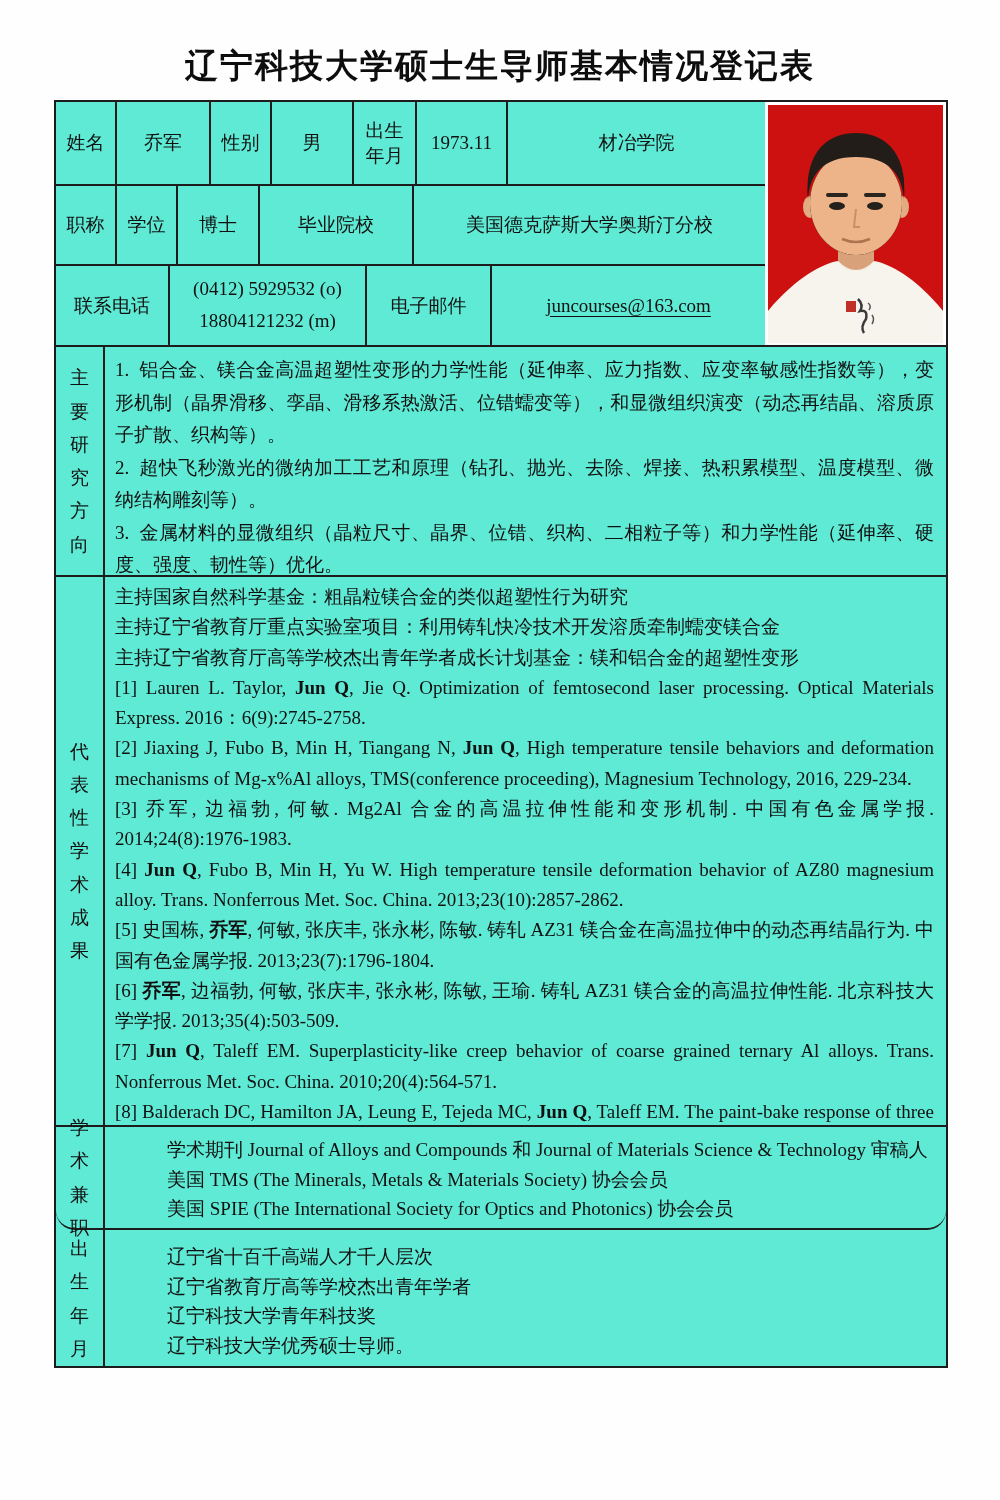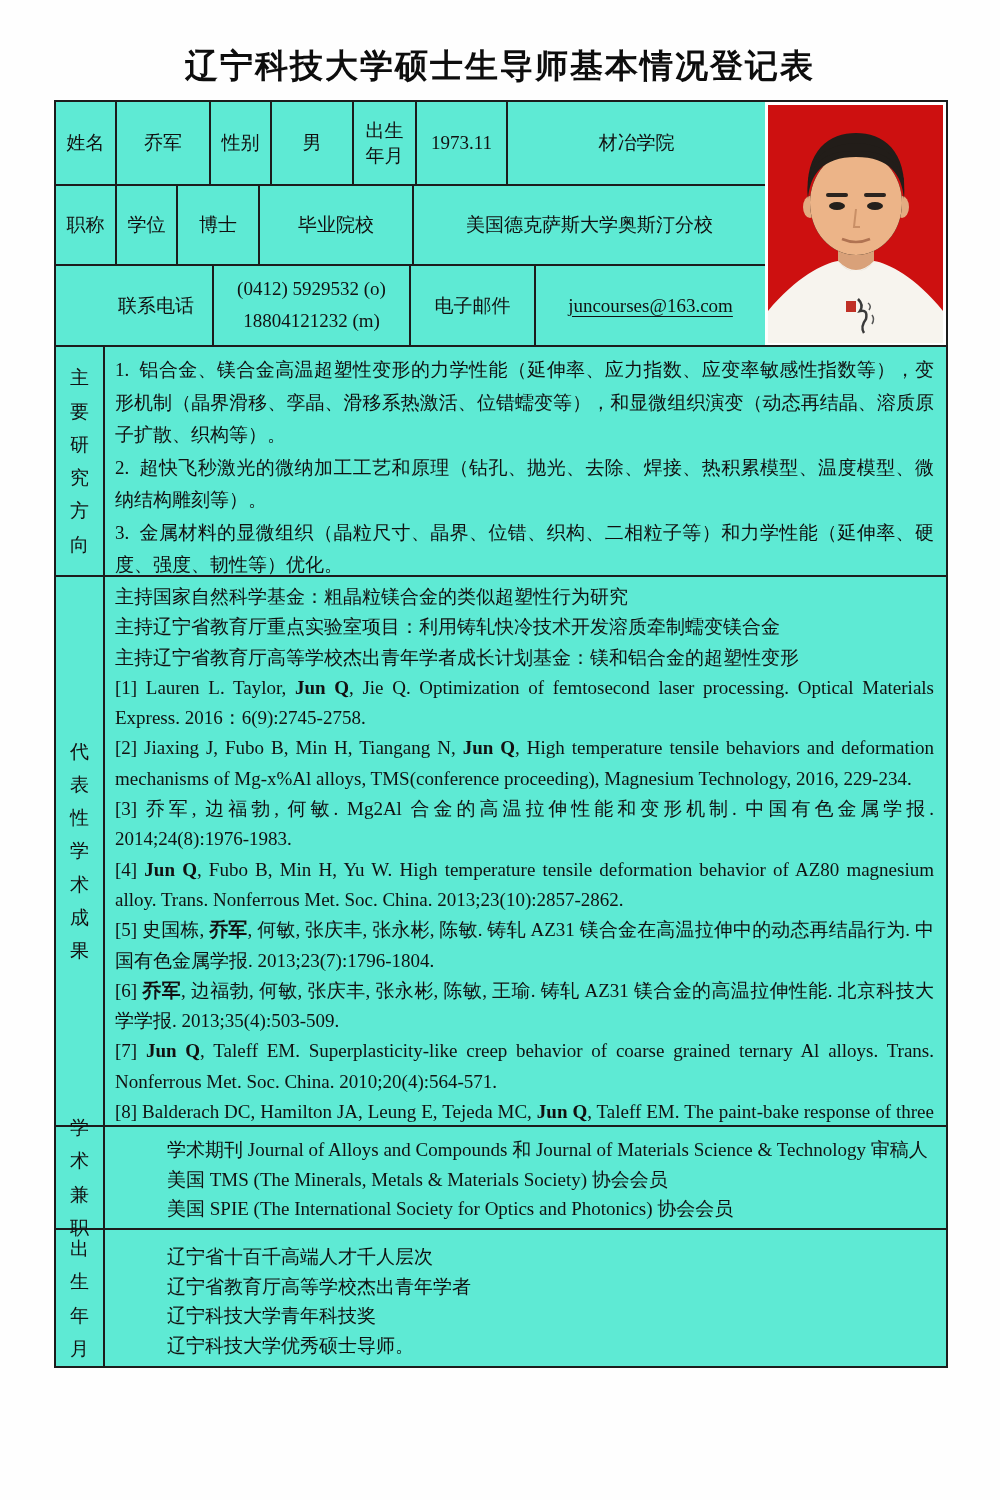--- a/index.html
+++ b/index.html
@@ -23,21 +23,21 @@
     border: 2px solid #1c1c1c; background: #5eead4;
   }
 
   
   .top-block { display: flex; height: 245px; border-bottom: 2px solid #1c1c1c; }
   .rows-left { width: 713px; display: flex; flex-direction: column; }
   .row { display: flex; border-bottom: 2px solid #1c1c1c; }
   .row:last-child { border-bottom: none; }
   .r1 { height: 85px; }
   .r2 { height: 80px; }
-  .r3 { height: 80px; padding-left: 44px; }
+  .r3 { height: 80px; }
   .cell {
     border-right: 2px solid #1c1c1c;
     display: flex; align-items: center; justify-content: center;
     font-size: 19px; text-align: center; line-height: 1.35;
     padding: 2px;
   }
   .cell:last-child { border-right: none; }
   .wrap2 { width: 44px; }  
 
   .photo-cell {
@@ -64,21 +64,21 @@
   .sec-research { height: 230px; }
   .sec-research .sec-content { padding: 7px 12px 0 10px; }
   .research-item { font-size: 19px; line-height: 32.5px; text-align: justify; white-space: pre-wrap; }
 
   .sec-achieve { height: 550px; }
   .sec-achieve .sec-content { padding: 5px 12px 0 10px; }
   .grant-line { font-size: 19px; line-height: 30.3px; }
   .ref-item { font-size: 19px; line-height: 30.3px; text-align: justify; }
   .ref-item b, .ref-item .bold { font-weight: bold; }
 
-  .sec-member { height: 103px; }
+  .sec-member { height: 103px; border-radius: 19px; }
   .sec-member .sec-content { padding: 8px 12px 0 62px; }
   .member-line { font-size: 19px; line-height: 29.5px; }
 
   .sec-honor { height: 137px; }
   .sec-honor .sec-content { padding: 12px 12px 0 62px; }
   .honor-line { font-size: 19px; line-height: 29.5px; }
 
   .email-text { text-decoration: underline; text-underline-offset: 4px; }
   .phone-lines { line-height: 1.7; }
 </style>

